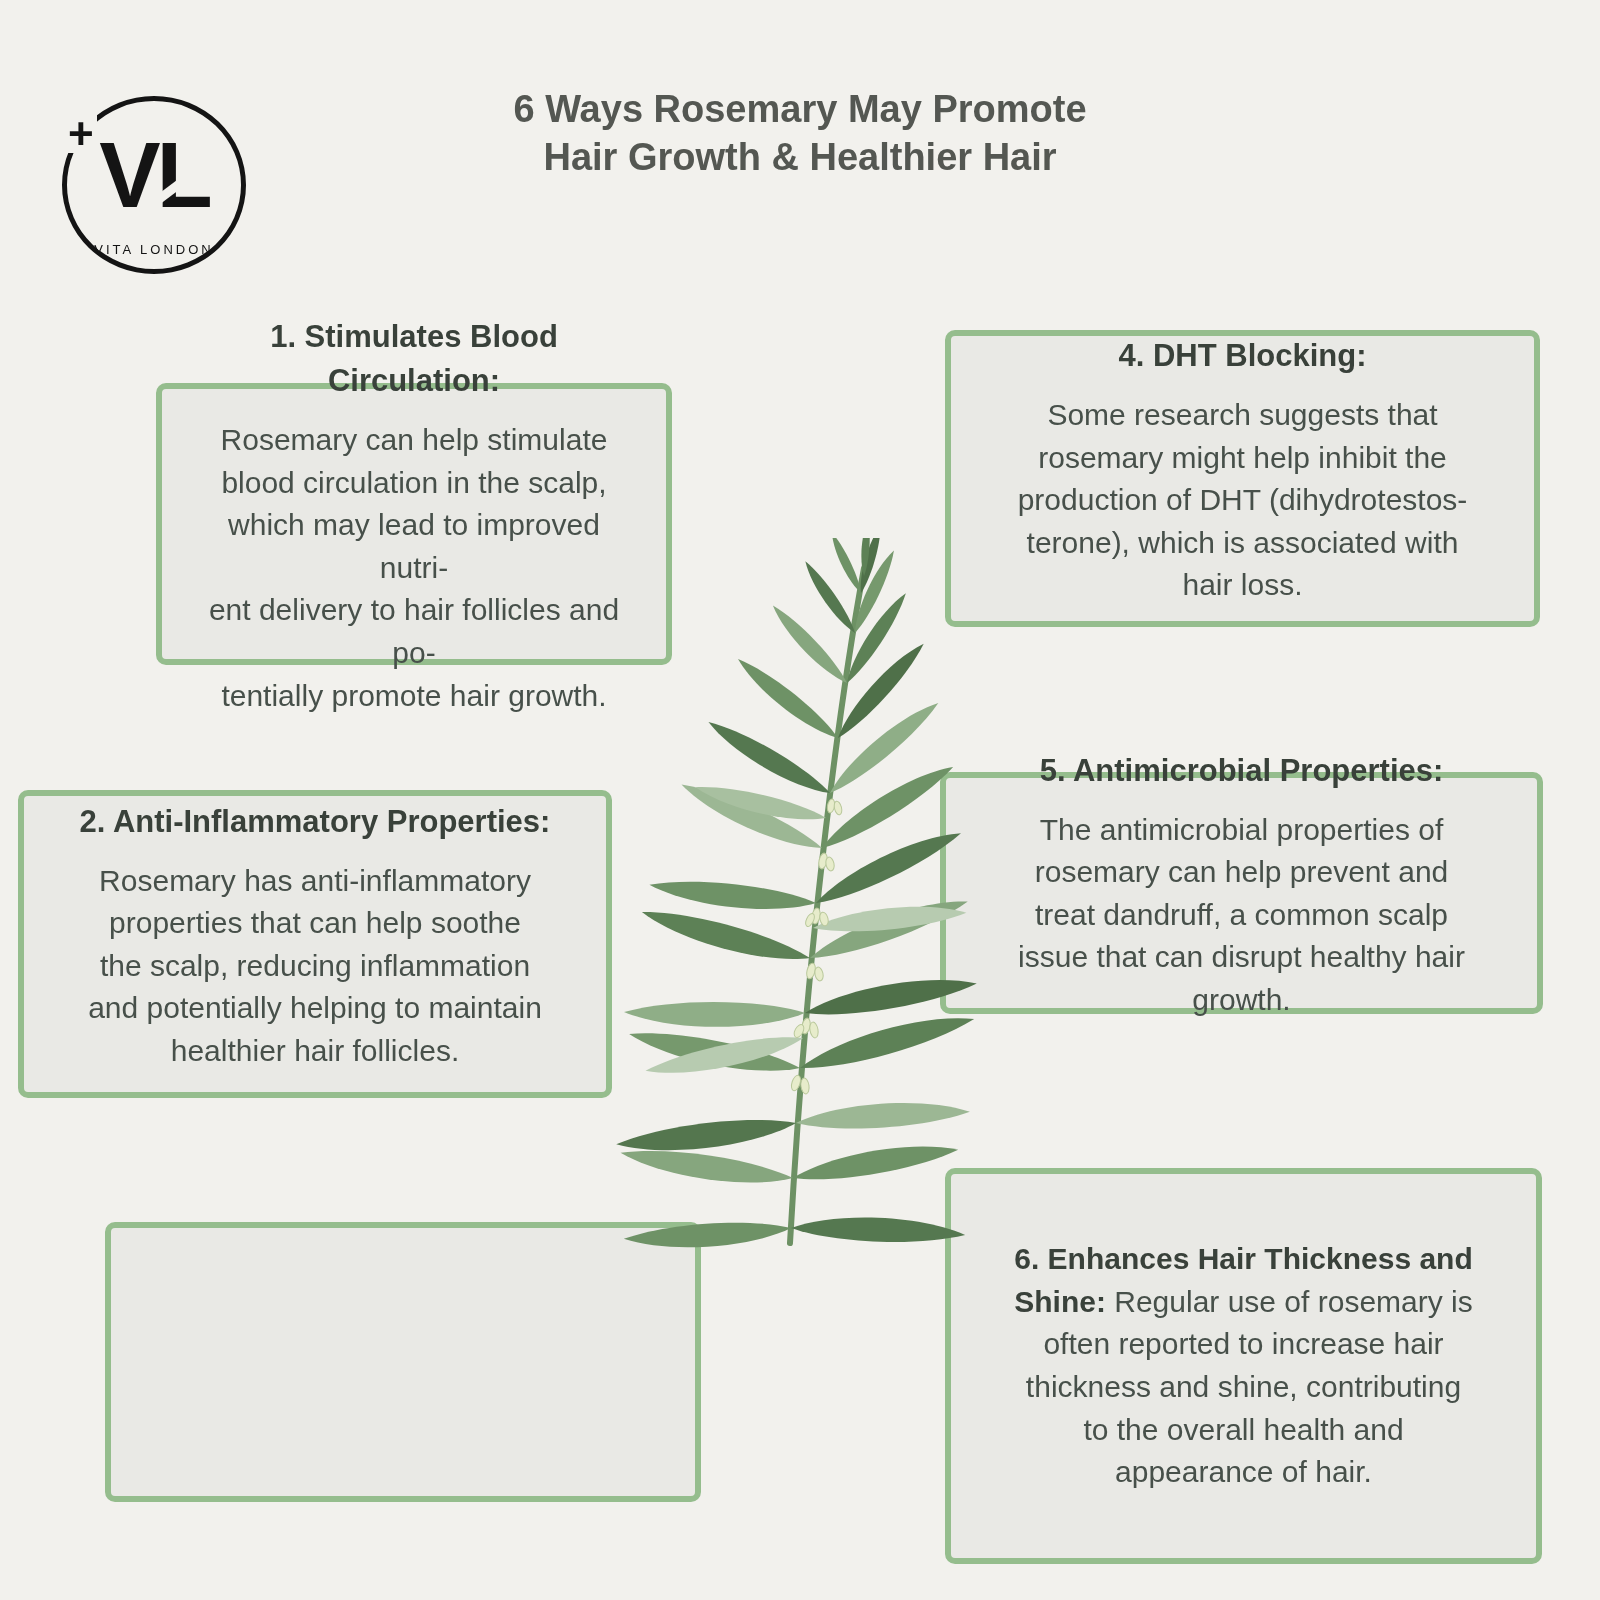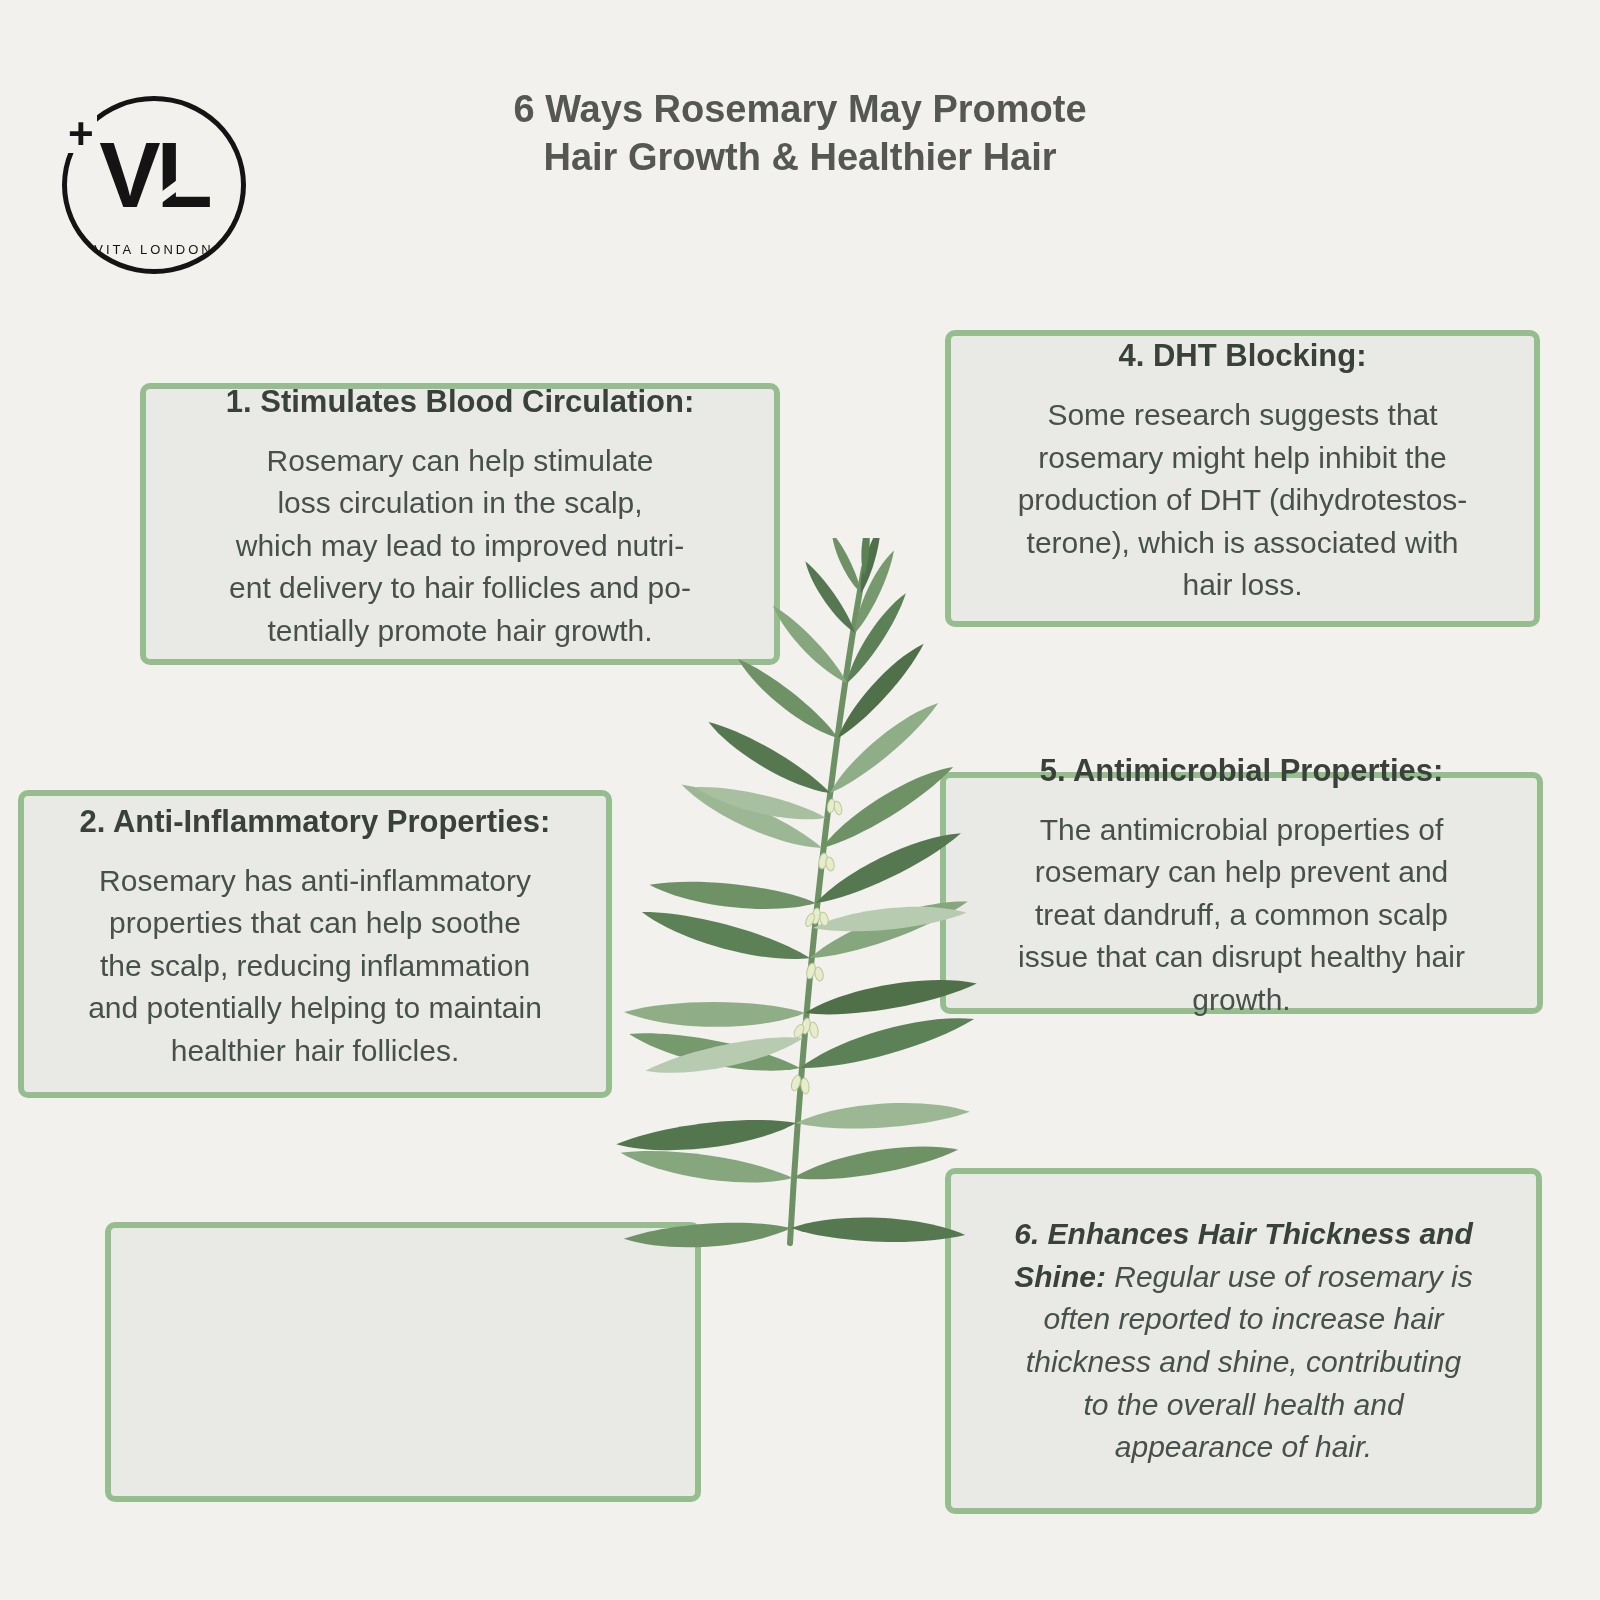--- a/index.html
+++ b/index.html
@@ -28,47 +28,47 @@
 
   
   .box{position:absolute;background:#e9e9e5;border:6px solid #95bd8d;
         border-radius:10px;box-sizing:border-box;display:flex;flex-direction:column;
         justify-content:center;text-align:center;padding:16px 22px;}
   .box h3{margin:0;font-size:31px;font-weight:bold;color:#39413a;
         line-height:1.42;white-space:pre-line;}
   .box p{margin:16px;font-size:30px;color:#47504a;line-height:1.42;white-space:pre-line;}
   .box p strong{color:#39413a;}
 
-  #box1{left:140px;top:383px;width:640px;height:282px;}
+  #box1{left:156px;top:383px;width:516px;height:282px;}
   #box2{left:18px; top:790px;width:594px;height:308px;}
   #box3{left:105px;top:1222px;width:596px;height:280px;}
   #box4{left:945px;top:330px;width:595px;height:297px;}
   #box5{left:940px;top:772px;width:603px;height:242px;}
-  #box6{left:945px;top:1168px;width:597px;height:346px;font-style:italic;}
+  #box6{left:945px;top:1168px;width:597px;height:396px;}
 
   
   .sprig{position:absolute;left:600px;top:538px;width:380px;height:720px;}
 </style>
 </head>
 <body>
 
 <div class="logo">
   <span class="logo-plus">+</span>
   <span class="logo-vl">VL</span>
   <span class="logo-slash"></span>
   <span class="logo-name">VITA LONDON</span>
 </div>
 
 <div class="title">6 Ways Rosemary May Promote
 Hair Growth &amp; Healthier Hair</div>
 
 <div class="box" id="box1">
   <h3>1. Stimulates Blood Circulation:</h3>
   <p>Rosemary can help stimulate
-loss circulation in the scalp,
+blood circulation in the scalp,
 which may lead to improved nutri-
 ent delivery to hair follicles and po-
 tentially promote hair growth.</p>
 </div>
 
 <div class="box" id="box2">
   <h3>2. Anti-Inflammatory Properties:</h3>
   <p>Rosemary has anti-inflammatory
 properties that can help soothe
 the scalp, reducing inflammation

